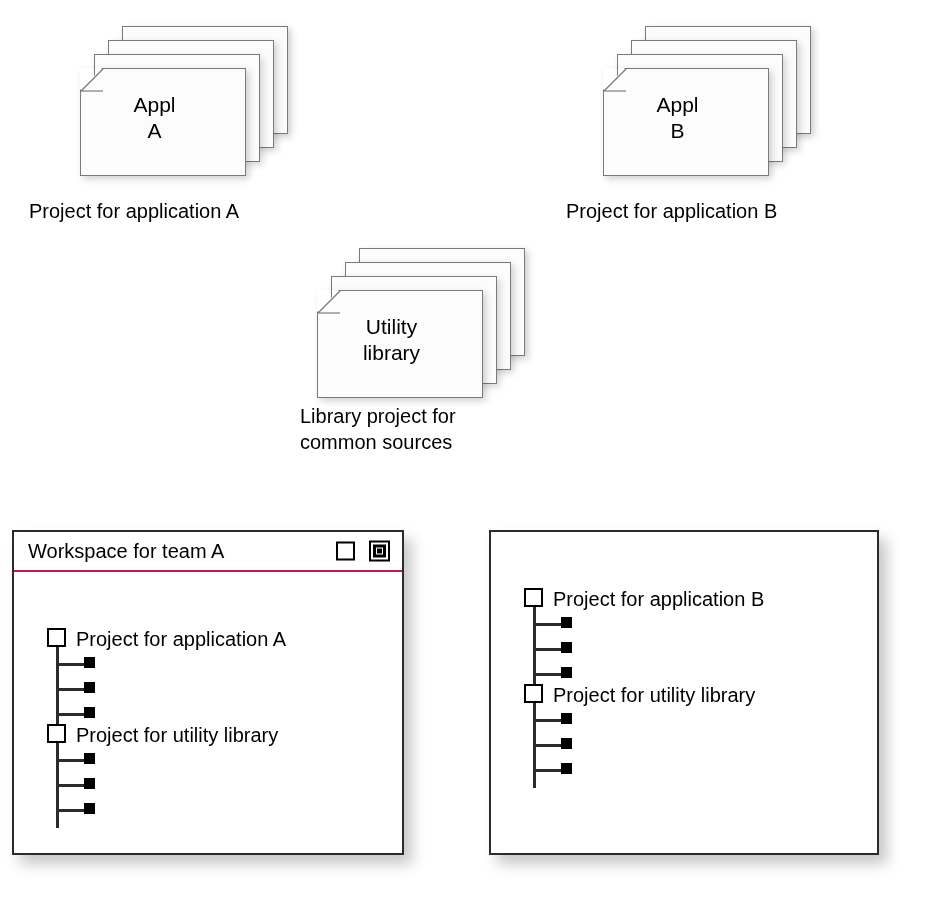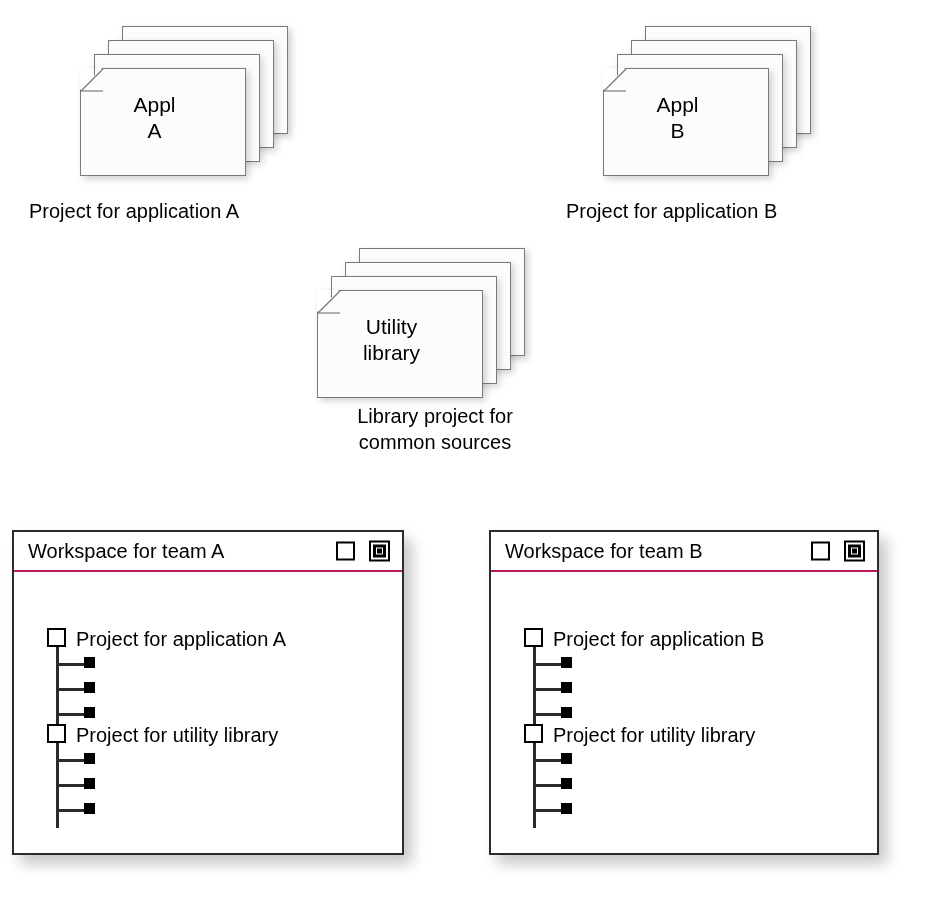--- a/index.html
+++ b/index.html
@@ -65,21 +65,21 @@
     color: #000;
   }
 
   .caption {
     position: absolute;
     font-size: 20px;
     line-height: 26px;
     color: #000;
     white-space: pre-line;
   }
-  .caption.center { text-align: center; }
+  .caption.center { }
 
   
   .window {
     position: absolute;
     background: #ffffff;
     border: 2px solid #2b2b2b;
     box-sizing: border-box;
     box-shadow: 8px 9px 13px rgba(0,0,0,0.22);
   }
   .titlebar {
@@ -276,31 +276,20 @@
       <div class="tree-leaf-box" style="top:143px;"></div>
       <div class="tree-leaf-line" style="top:174px;"></div>
       <div class="tree-leaf-box" style="top:168px;"></div>
       <div class="tree-leaf-line" style="top:199px;"></div>
       <div class="tree-leaf-box" style="top:193px;"></div>
     </div>
   </div>
 </div>
 
 <div class="window" style="left:489px; top:530px; width:390px; height:325px;">
-  <div class="titlebar">
-    <div class="title-text">Workspace for team B</div>
-    <div class="win-controls">
-      <div class="ctl-square"></div>
-      <div class="ctl-restore">
-        <div class="inner-ring">
-          <div class="inner-fill"></div>
-        </div>
-      </div>
-    </div>
-  </div>
   <div class="win-body">
     <div class="tree" style="width:340px; height:240px;">
       <div class="tree-trunk" style="top:18px; height:200px;"></div>
 
       <div class="tree-node" style="top:18px;"></div>
       <div class="tree-node-label" style="top:19px;">Project for application B</div>
       <div class="tree-leaf-line" style="top:53px;"></div>
       <div class="tree-leaf-box" style="top:47px;"></div>
       <div class="tree-leaf-line" style="top:78px;"></div>
       <div class="tree-leaf-box" style="top:72px;"></div>

